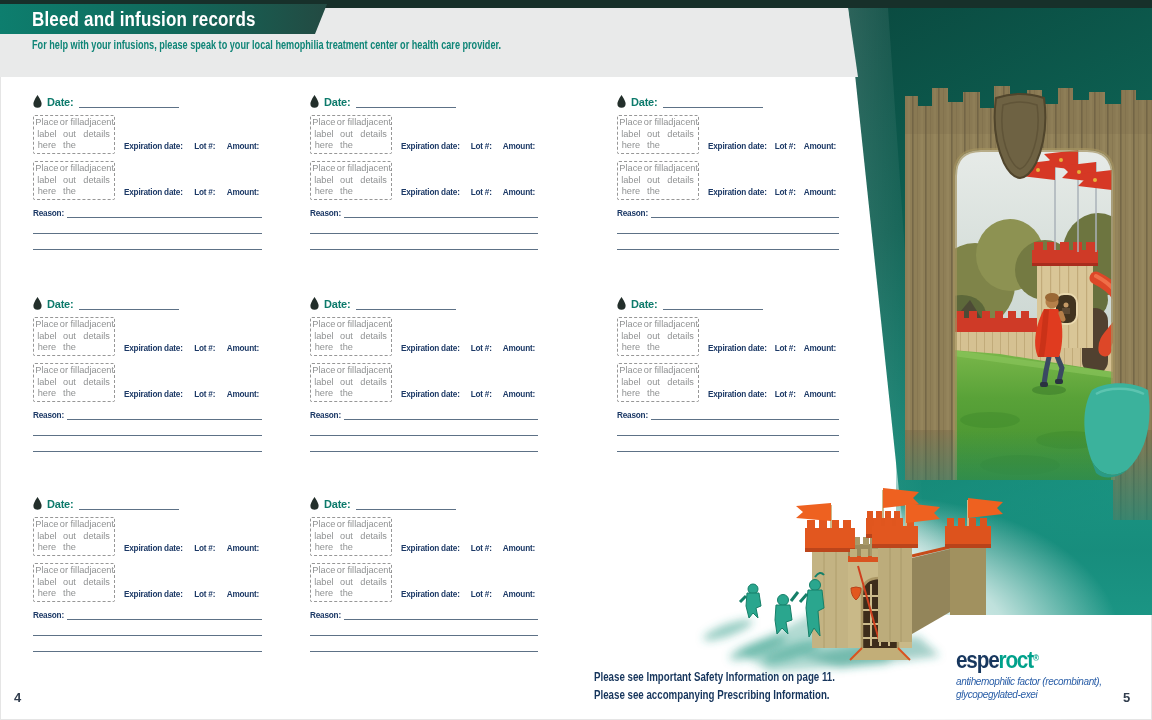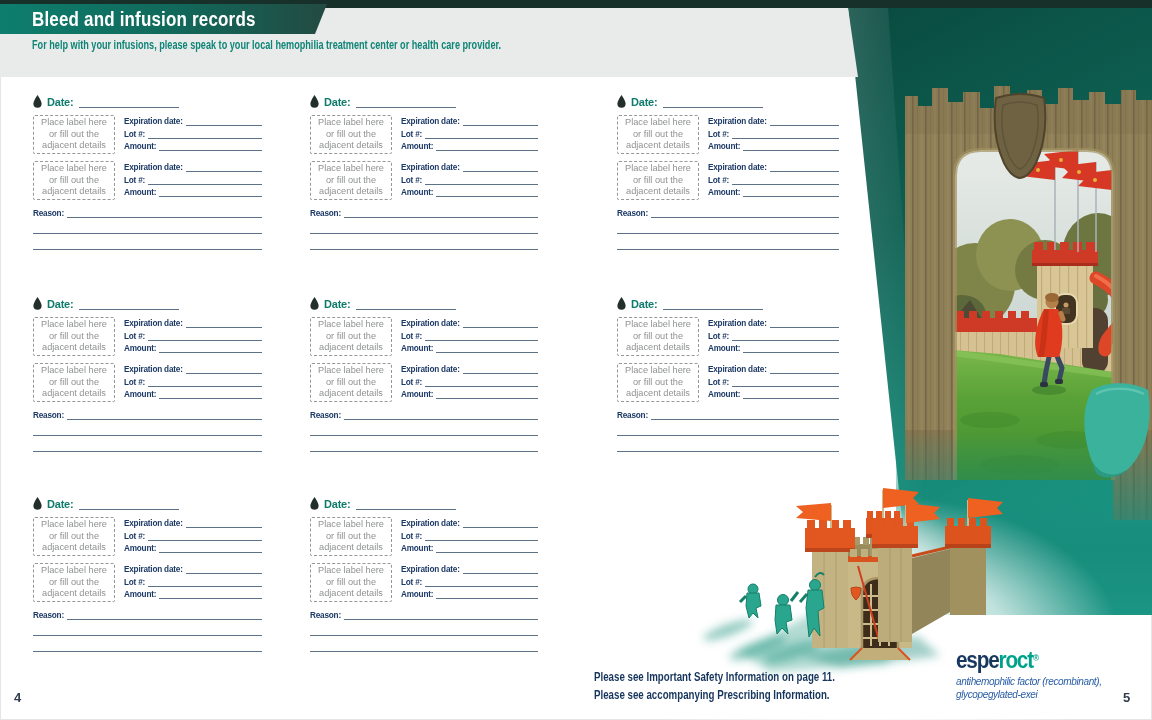--- a/index.html
+++ b/index.html
@@ -18,23 +18,23 @@
           font-size:12.5px;font-weight:700;transform:scaleX(.73);transform-origin:0 50%;white-space:nowrap;}
   
   #records{position:absolute;left:0;top:0;width:1152px;height:720px;z-index:20;}
   .record{position:absolute;}
   .date-row{display:flex;align-items:flex-end;height:13px;}
   .drop{width:9px;height:13px;margin-right:5px;flex:none;}
   .date-label{font-size:11px;font-weight:700;color:#0d7a6b;letter-spacing:-.2px;line-height:11px;}
   .date-line{width:100px;margin-left:5px;border-bottom:1.2px solid #5d7186;height:10px;}
   .group{display:flex;margin-top:7px;}
   .label-box{width:80px;min-height:35px;border:1.5px dashed #979797;border-radius:2px;flex:none;
-             display:flex;flex-direction:column;justify-content:center;text-align:center;
+             display:flex;flex-direction:row;justify-content:center;text-align:center;
              font-size:9.2px;line-height:11.5px;color:#8f9192;padding:1px 0;}
-  .fields{flex:1;margin-left:9px;display:flex;flex-direction:column;justify-content:space-between;padding:2px 0 3px;}
+  .fields{flex:1;margin-left:9px;display:flex;flex-direction:row;justify-content:space-between;padding:2px 0 3px;}
   .field{display:flex;align-items:flex-end;}
   .flabel{font-size:8.2px;font-weight:700;color:#1c3966;letter-spacing:-.2px;white-space:nowrap;line-height:9px;}
   .fline{flex:1;margin-left:3px;border-bottom:1px solid #5d7186;height:8px;}
   .reason-row{display:flex;align-items:center;margin-top:9px;}
   .extra-line{border-bottom:1px solid #5d7186;height:15px;}
   
   #isi{position:absolute;left:594px;top:668px;z-index:25;color:#16355c;font-size:13.5px;font-weight:700;
        line-height:17.5px;transform:scaleX(.72);transform-origin:0 0;white-space:nowrap;}
   #brand{position:absolute;left:956px;top:647px;z-index:25;}
   #wordmark{font-size:23px;font-weight:700;letter-spacing:-1.3px;line-height:23px;

